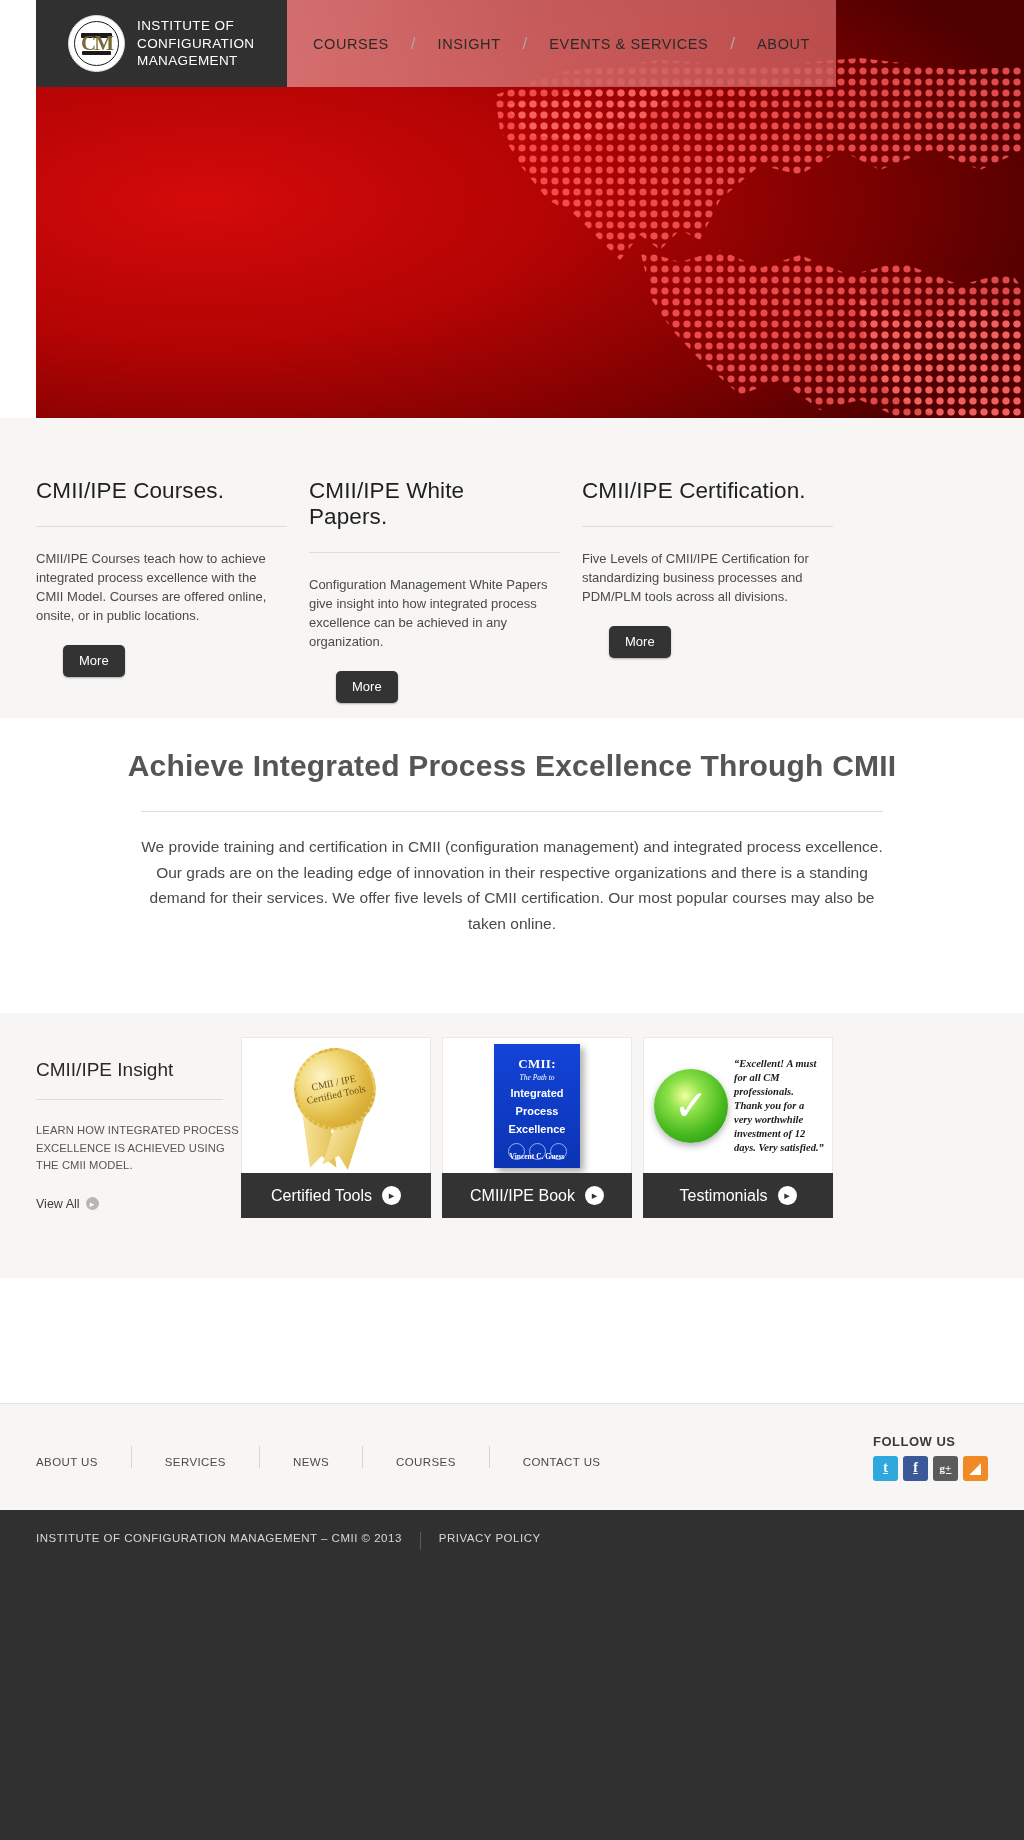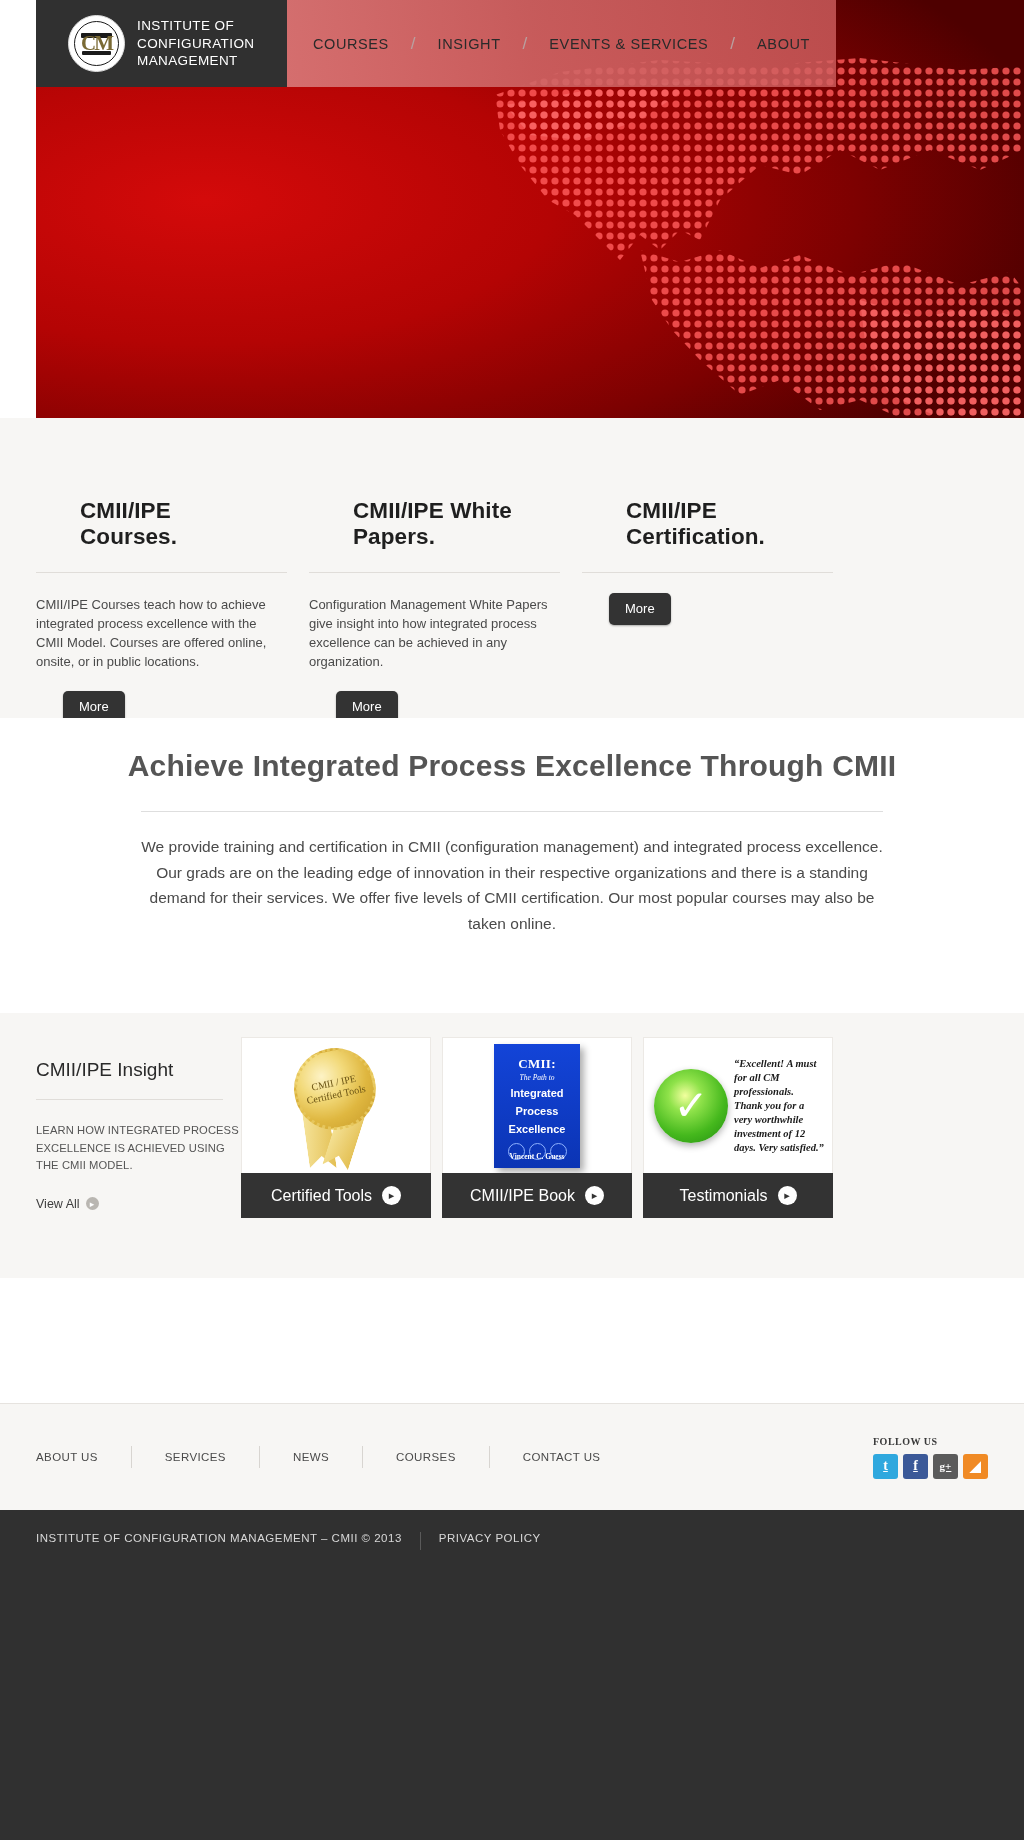--- a/index.html
+++ b/index.html
@@ -83,22 +83,22 @@
   .nav .sep { color:#b9a0a0; font-size: 17px; }
 
   
   .cols {
     position:absolute; left:0; top: 418px; width: 1024px; height: 300px;
     background: #f7f6f4;
   }
   .cols-in { position:relative; width: 1024px; padding: 0 36px; display:flex; gap: 0; }
   .col { width: 273px; padding-right: 47px; position:relative; }
   .col h2 {
-    font-size: 22.5px; font-weight: bold; color: #1f1f1f; letter-spacing:.1px;
-    padding-top: 80px; padding-bottom: 22px; margin-left: 44px;
+    font-size: 22.5px; font-weight: normal; color: #1f1f1f; letter-spacing:.1px;
+    padding-top: 60px; padding-bottom: 22px;
   }
   .col .rule { height:1px; background:#e0ddd9; width: 251px; }
   .col p {
     font-size: 13px; line-height: 19px; color: #4a4a4a; padding-top: 22px; width: 248px;
   }
   .btn-more {
     display:inline-block; margin-top: 20px;
     background:#333333; color:#fff; font-size: 13px;
     padding: 8px 16px 9px; border-radius: 5px; text-decoration:none;
     box-shadow: 0 1px 2px rgba(0,0,0,.3);
@@ -205,29 +205,29 @@
   .blank {
     position:absolute; left:0; top: 1278px; width:1024px; height: 126px; background:#fff;
     border-bottom: 1px solid #e6e3df;
   }
 
   
   .footer {
     position:absolute; left:0; top: 1404px; width:1024px; height: 106px; background:#f7f6f4;
     display:flex; align-items:center; padding: 0 36px;
   }
-  .flinks { display:flex; align-items:center; }
+  .flinks { display:flex; align-items:flex-end; }
   .flinks a {
     font-size: 11.5px; color:#4a4a4a; text-decoration:none; letter-spacing:.4px;
     padding: 0 33px;
   }
   .flinks a:first-child { padding-left: 0; }
   .flinks .vsep { width:1px; height: 22px; background:#d8d5d1; }
   .follow { margin-left: auto; text-align:left; }
-  .follow .lbl { font-size: 10px; font-weight:bold; color:#3a3a3a; letter-spacing:.5px;font-family:Liberation Serif, serif; }
+  .follow .lbl { font-size: 13px; font-weight:bold; color:#3a3a3a; letter-spacing:.5px; }
   .social { display:flex; gap: 5px; margin-top: 7px; }
   .sic {
     width: 25px; height: 25px; border-radius: 3px; display:flex; align-items:center;
     justify-content:center; color:#fff; font-size: 14px; font-weight:bold;
     font-family:"Liberation Serif", serif;
   }
 
   
   .copy {
     position:absolute; left:0; top: 1510px; width:1024px; height: 330px; background:#303030;
@@ -307,20 +307,21 @@
       </div>
       <div class="col">
         <h2>CMII/IPE White Papers.</h2>
         <div class="rule"></div>
         <p>Configuration Management White Papers give insight into how integrated process excellence can be achieved in any organization.</p>
         <a class="btn-more" href="#">More</a>
       </div>
       <div class="col">
         <h2>CMII/IPE Certification.</h2>
         <div class="rule"></div>
+        <p>Five Levels of CMII/IPE Certification for standardizing business processes and PDM/PLM tools across all divisions.</p>
         <a class="btn-more" href="#">More</a>
       </div>
     </div>
   </div>
 
   <div class="headline">
     <h1>Achieve Integrated Process Excellence Through CMII</h1>
     <div class="hr"></div>
     <p>We provide training and certification in CMII (configuration management) and integrated process excellence. Our grads are on the leading edge of innovation in their respective organizations and there is a standing demand for their services. We offer five levels of CMII certification. Our most popular courses may also be taken online.</p>
   </div>

